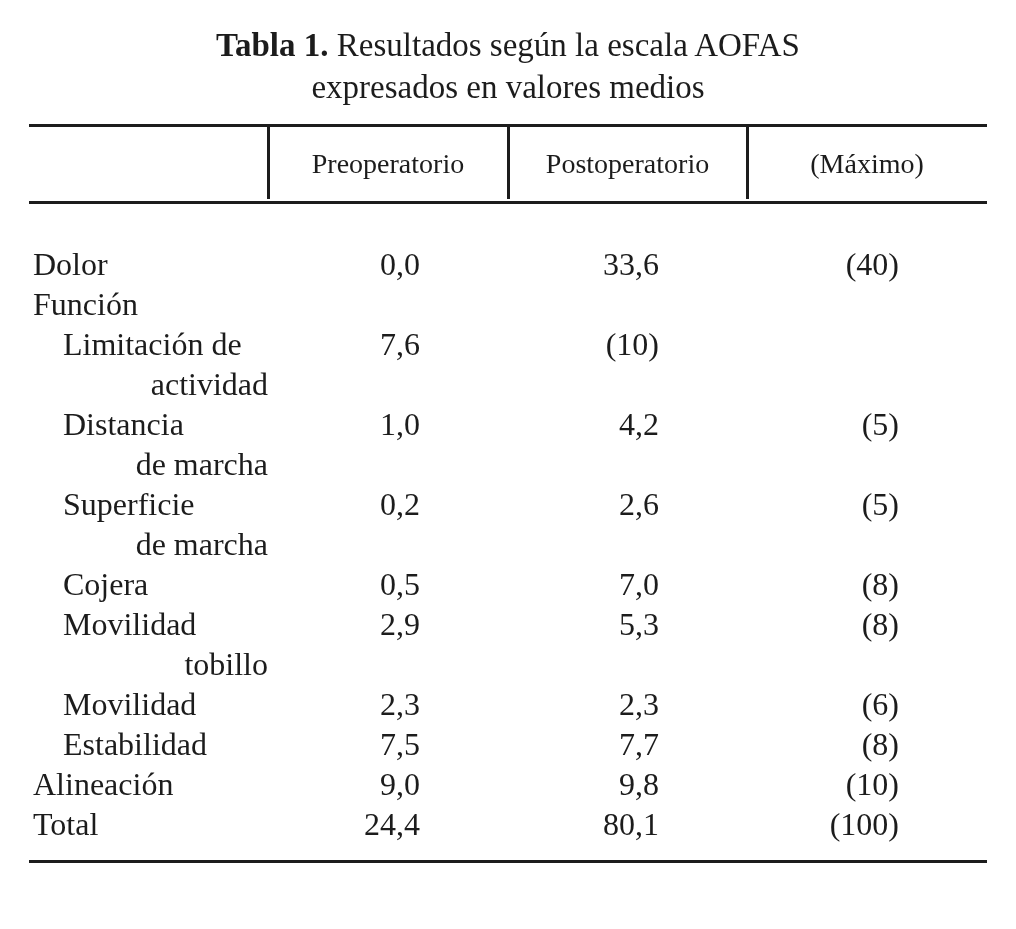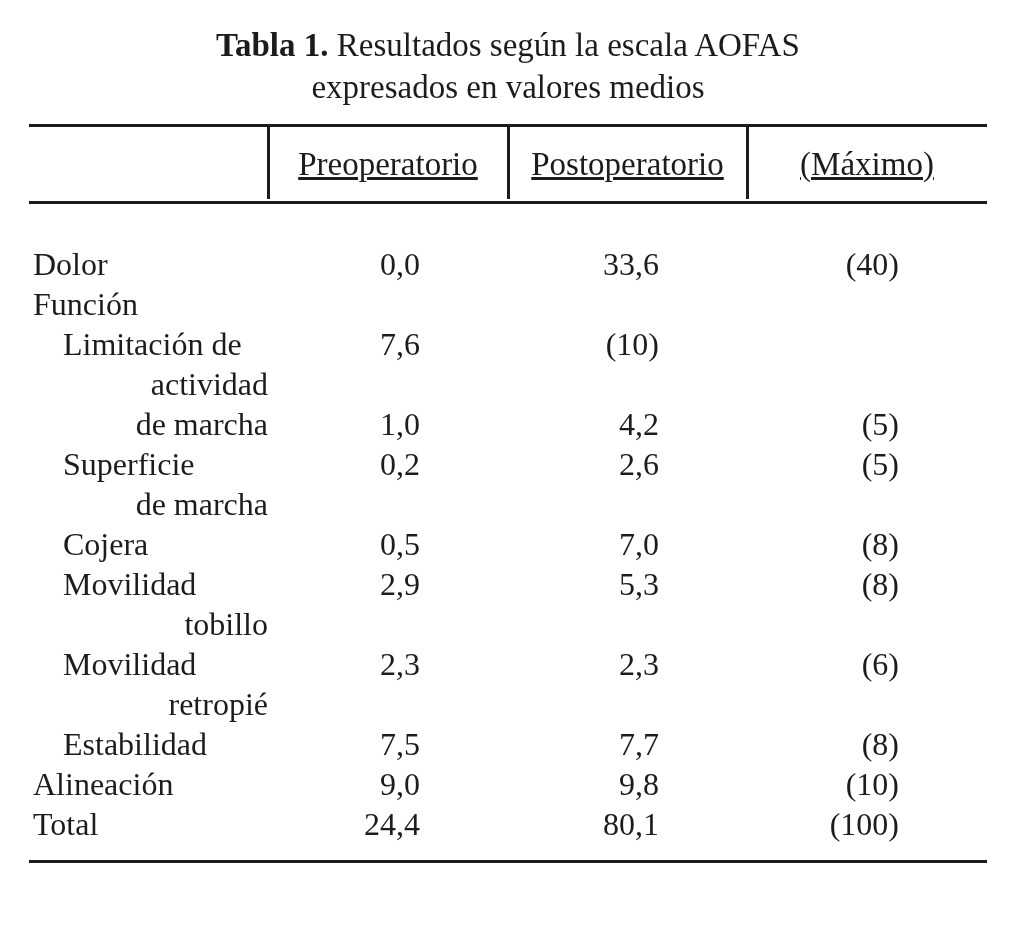--- a/index.html
+++ b/index.html
@@ -29,22 +29,21 @@
     width: 958px;
   }
   .thead {
     position: relative;
     display: grid;
     grid-template-columns: 239px 240px 239px 240px;
     height: 74px;
     border-top: 3px solid #1c1c1c;
     border-bottom: 3px solid #1c1c1c;
     align-items: center;
-    font-size: 33px;
-    text-decoration: underline;
+    font-size: 28px;
   }
   .thead .hcell {
     text-align: center;
     white-space: nowrap;
   }
   .vsep {
     position: absolute;
     top: 0;
     bottom: 2px;
     width: 3px;
@@ -121,20 +120,21 @@
       <div class="cell label-cell">
           <span class="l1">Limitación de</span>
           <span class="l2">actividad</span>
         </div>
       <div class="cell num">7,6</div>
       <div class="cell num">(10)</div>
     </div>
 
     <div class="trow indent1">
       <div class="cell label-cell">
+          <span class="l1">Distancia</span>
           <span class="l2">de marcha</span>
         </div>
       <div class="cell num">1,0</div>
       <div class="cell num">4,2</div>
       <div class="cell num">(5)</div>
     </div>
 
     <div class="trow indent1">
       <div class="cell label-cell">
           <span class="l1">Superficie</span>
@@ -160,21 +160,20 @@
           <span class="l2">tobillo</span>
         </div>
       <div class="cell num">2,9</div>
       <div class="cell num">5,3</div>
       <div class="cell num">(8)</div>
     </div>
 
     <div class="trow indent1">
       <div class="cell label-cell">
           <span class="l1">Movilidad</span>
-          <span class="l2">retropié</span>
         </div>
       <div class="cell num">2,3</div>
       <div class="cell num">2,3</div>
       <div class="cell num">(6)</div>
     </div>
 
     <div class="trow indent1">
       <div class="cell label-cell">
           <span class="l1">Estabilidad</span>
         </div>

